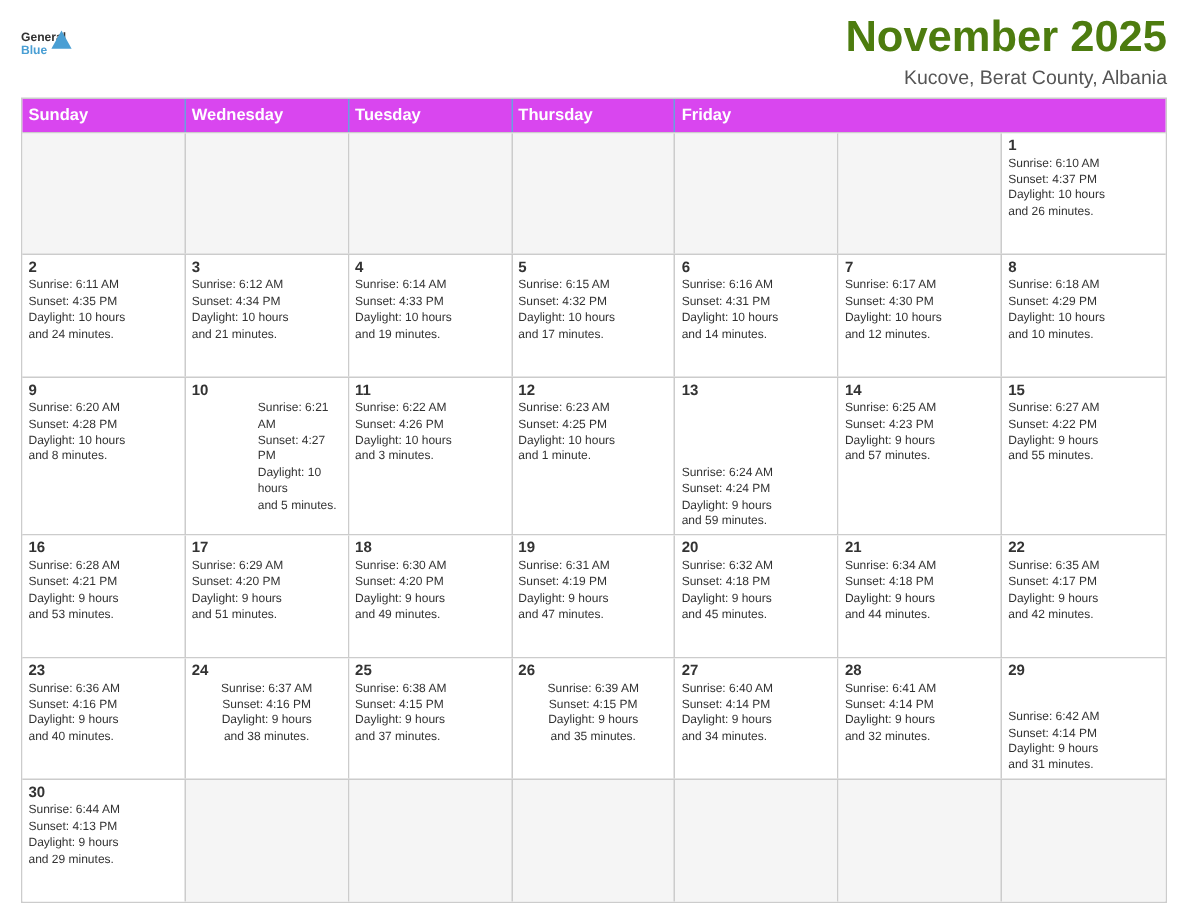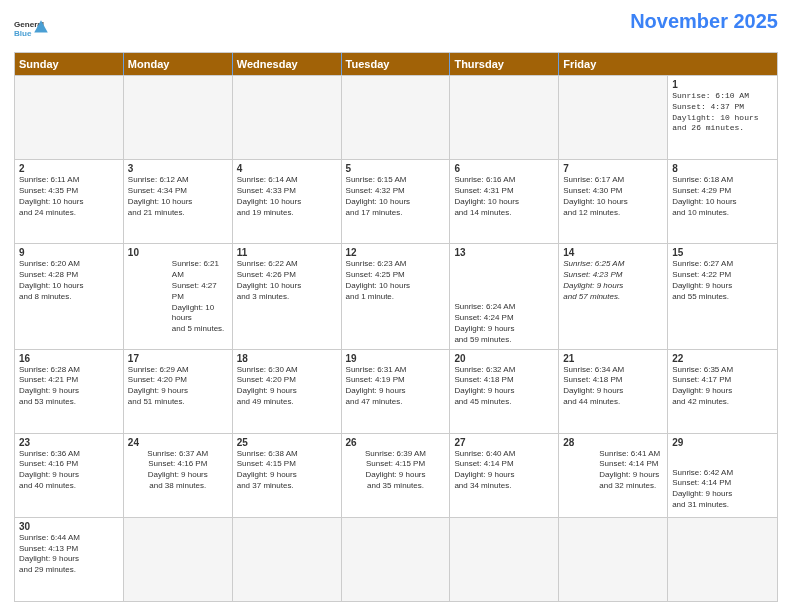--- a/index.html
+++ b/index.html
@@ -29,40 +29,40 @@
       gap: 4px;
     }
     .logo-icon {
       width: 36px;
       height: 36px;
     }
     .title-block {
       text-align: right;
     }
     .main-title {
-      font-size: 20px;
+      font-size: 29px;
       font-weight: bold;
-      color: #3b82f6;
+      color: #4d7c0f;
       line-height: 1.1;
     }
     .subtitle {
       font-size: 13px;
       color: #555;
       margin-top: 2px;
     }
     .calendar {
       flex: 1;
       display: flex;
       flex-direction: column;
       border: 1px solid #ccc;
     }
     .cal-header {
       display: grid;
       grid-template-columns: repeat(7, 1fr);
-      background: #a16207;
+      background: #d946ef;
     }
     .cal-header-cell {
       color: #fff;
       font-size: 11px;
       font-weight: bold;
       padding: 5px 4px;
       text-align: left;
       border-right: 1px solid #6a9fdf;
     }
     .cal-header-cell:last-child { border-right: none; }
@@ -107,43 +107,43 @@
   <div class="header">
     <div class="logo">
       <svg class="logo-icon" viewBox="0 0 80 44" xmlns="http://www.w3.org/2000/svg" width="80" height="44">
           <text x="0" y="20" font-size="18" font-weight="bold" fill="#333" font-family="Arial">General</text>
           <text x="0" y="40" font-size="18" font-weight="bold" fill="#4a9fd4" font-family="Arial">Blue</text>
           <polygon points="60,5 75,32 45,32" fill="#4a9fd4"></polygon>
         </svg>
     </div>
     <div class="title-block">
       <div class="main-title">November 2025</div>
+      <div class="subtitle">Kucove, Berat County, Albania</div>
     </div>
   </div>
 
   <div class="calendar">
     <div class="cal-header">
     <div class="cal-header-cell">Sunday</div>
-        <div class="cal-header-cell">Monday</div>
         <div class="cal-header-cell">Wednesday</div>
         <div class="cal-header-cell">Tuesday</div>
         <div class="cal-header-cell">Thursday</div>
         <div class="cal-header-cell">Friday</div>
       </div>
     <div class="cal-body">
     <div class="cal-row">
           <div class="cal-cell empty"></div>
           <div class="cal-cell empty"></div>
           <div class="cal-cell empty"></div>
           <div class="cal-cell empty"></div>
           <div class="cal-cell empty"></div>
           <div class="cal-cell empty"></div>
           <div class="cal-cell">
             <span class="day-num">1</span>
-            <div class="cell-text" style="white-space: pre-line; font-family: Liberation Mono, monospace;">Sunrise: 6:10 AM
+            <div class="cell-text" style="white-space: pre-line;">Sunrise: 6:10 AM
 Sunset: 4:37 PM
 Daylight: 10 hours
 and 26 minutes.</div>
           </div>
         </div>
         <div class="cal-row">
           <div class="cal-cell">
             <span class="day-num">2</span>
             <div class="cell-text" style="white-space: pre-line;">Sunrise: 6:11 AM
 Sunset: 4:35 PM
@@ -224,21 +224,21 @@
           </div>
           <div class="cal-cell">
             <span class="day-num">13</span>
             <div class="cell-text" style="white-space: pre-line; margin-top: 44px;">Sunrise: 6:24 AM
 Sunset: 4:24 PM
 Daylight: 9 hours
 and 59 minutes.</div>
           </div>
           <div class="cal-cell">
             <span class="day-num">14</span>
-            <div class="cell-text" style="white-space: pre-line; font-style: italic;">Sunrise: 6:25 AM
+            <div class="cell-text" style="white-space: pre-line;">Sunrise: 6:25 AM
 Sunset: 4:23 PM
 Daylight: 9 hours
 and 57 minutes.</div>
           </div>
           <div class="cal-cell">
             <span class="day-num">15</span>
             <div class="cell-text" style="white-space: pre-line;">Sunrise: 6:27 AM
 Sunset: 4:22 PM
 Daylight: 9 hours
 and 55 minutes.</div>
@@ -326,21 +326,21 @@
           </div>
           <div class="cal-cell">
             <span class="day-num">27</span>
             <div class="cell-text" style="white-space: pre-line;">Sunrise: 6:40 AM
 Sunset: 4:14 PM
 Daylight: 9 hours
 and 34 minutes.</div>
           </div>
           <div class="cal-cell">
             <span class="day-num">28</span>
-            <div class="cell-text" style="white-space: pre-line; margin-left: 36px;">Sunrise: 6:41 AM
+            <div class="cell-text" style="white-space: pre-line;">Sunrise: 6:41 AM
 Sunset: 4:14 PM
 Daylight: 9 hours
 and 32 minutes.</div>
           </div>
           <div class="cal-cell">
             <span class="day-num">29</span>
             <div class="cell-text" style="white-space: pre-line; margin-top: 20px;">Sunrise: 6:42 AM
 Sunset: 4:14 PM
 Daylight: 9 hours
 and 31 minutes.</div>

